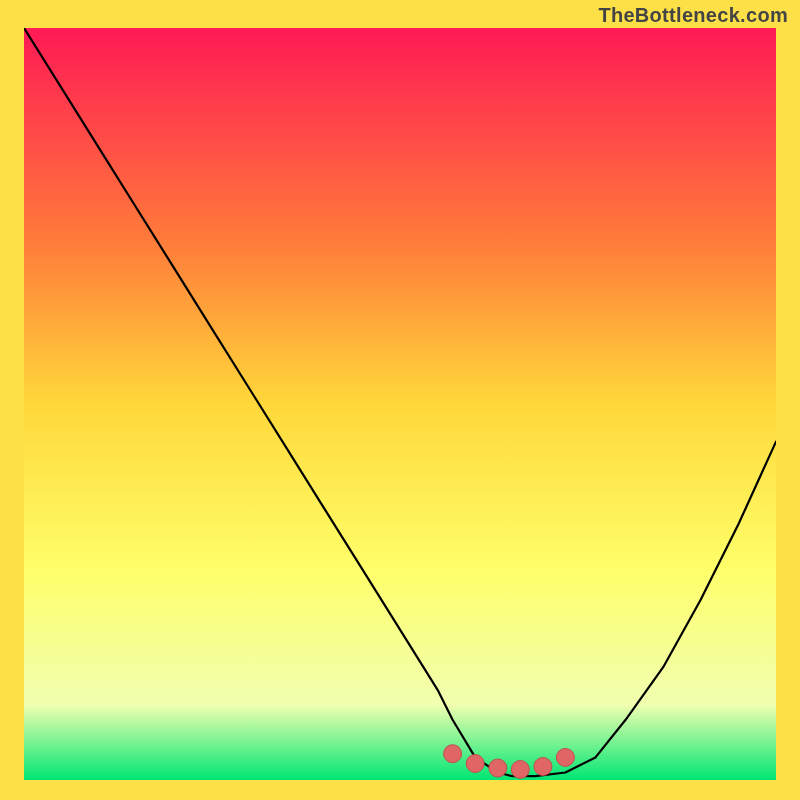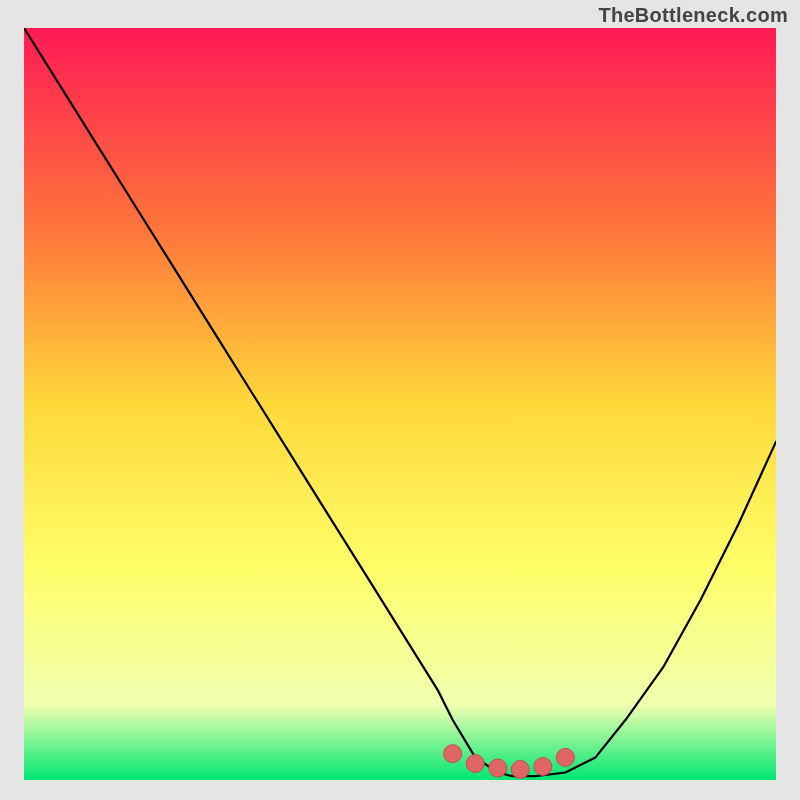--- a/index.html
+++ b/index.html
@@ -7,21 +7,21 @@
     width: 800px;
     height: 800px;
     background: #000;
     font-family: Arial, Helvetica, sans-serif;
     overflow: hidden;
   }
   .stage {
     position: relative;
     width: 800px;
     height: 800px;
-    background: #e5e5e5;
+    background: #fde047;
     padding-left: 26px;
   }
   .watermark {
     position: absolute;
     top: 4px;
     right: 12px;
     color: #444;
     font-size: 20px;
     font-weight: 600;
     letter-spacing: 0.3px;

